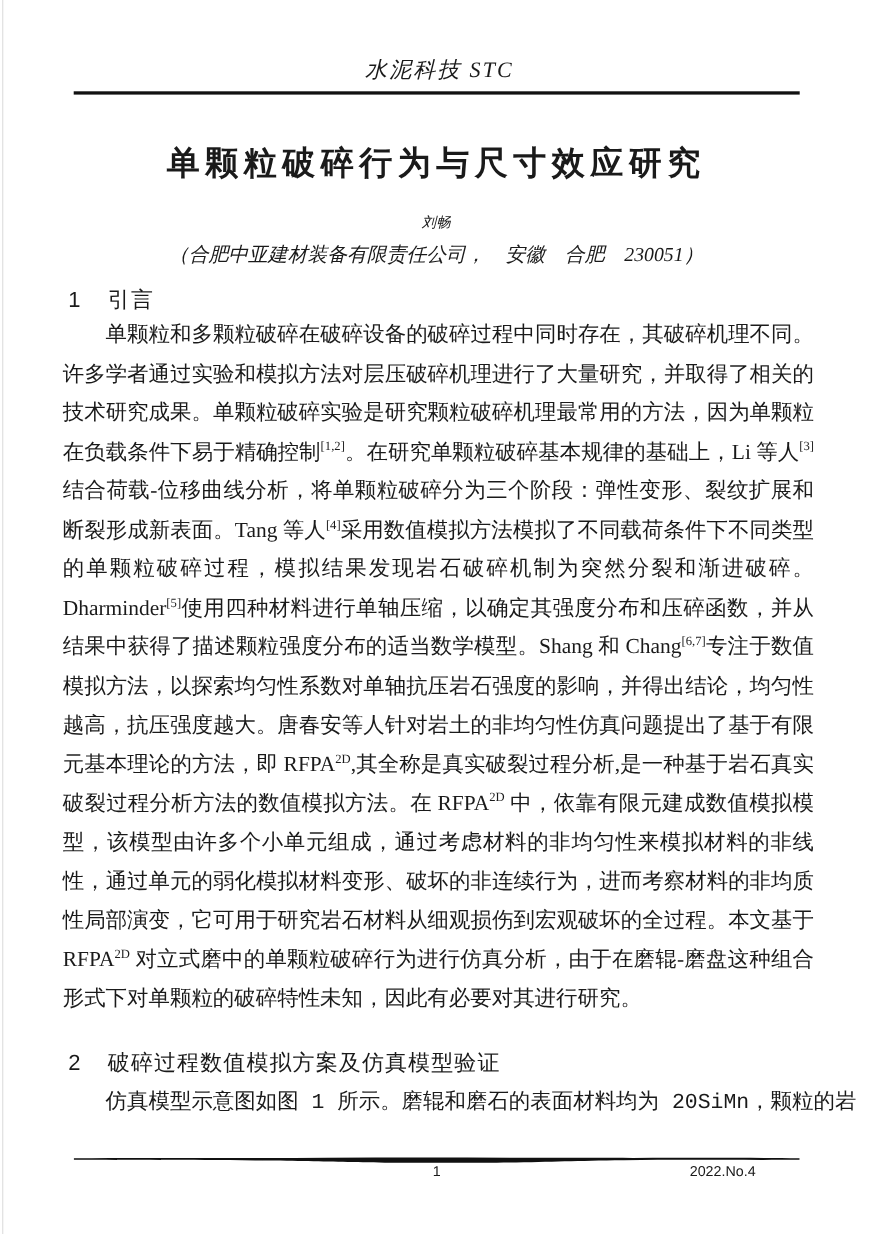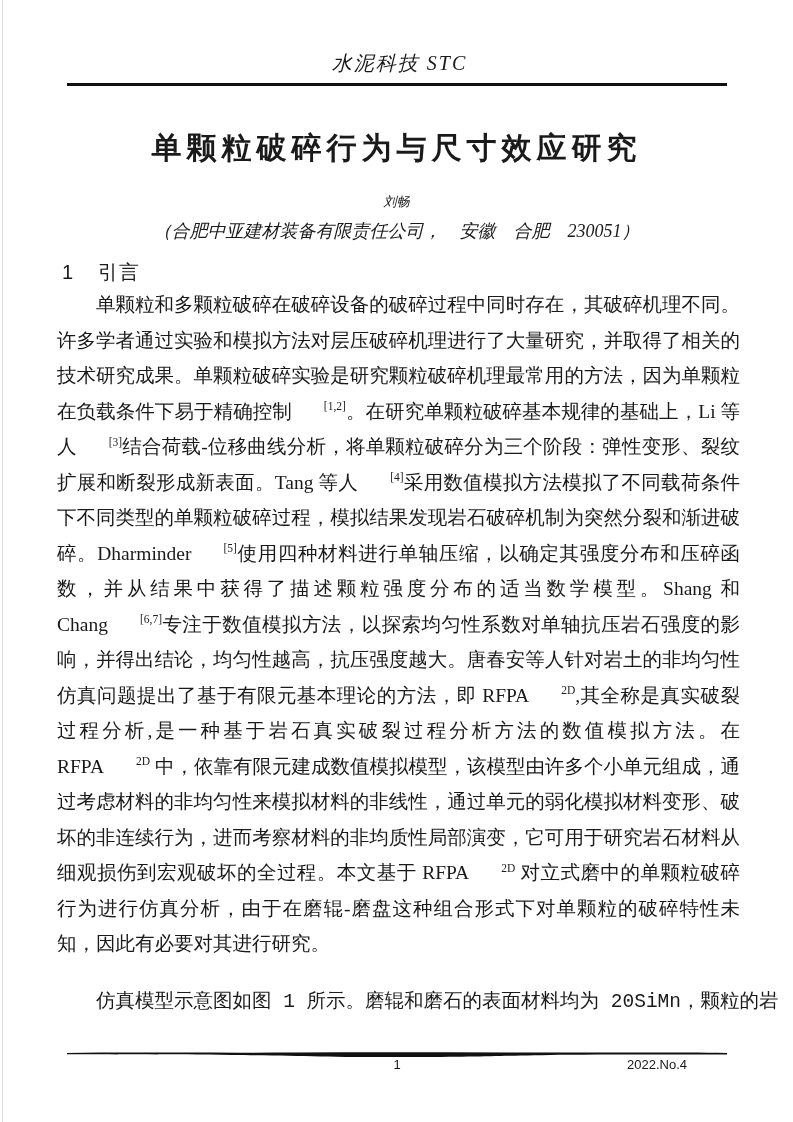--- a/index.html
+++ b/index.html
@@ -81,21 +81,20 @@
     text-align: justify;
     text-indent: 39px;
   }
   .para1 { top: 287px; }
   .para2 { top: 985px; width: 705px; white-space: nowrap; text-align: left; font-family: Liberation Mono, monospace; }
   .body sup {
     font-size: 11.5px;
     line-height: 0;
     vertical-align: super;
     letter-spacing: 0;
-    padding-left: 32px;
   }
   .footer-rule {
     position: absolute;
     top: 1050px; left: 67px;
     width: 660px; height: 8px;
     display: block;
   }
   .footer {
     position: absolute;
     top: 1057px; left: 67px;
@@ -128,20 +127,23 @@
   <div class="author">刘畅</div>
 
   <div class="affiliation">（合肥中亚建材装备有限责任公司，　安徽　合肥　230051）</div>
 
   <h2 class="sec sec1">
     <span class="secnum">1</span><span>引言</span>
   </h2>
 
   <p class="body para1">单颗粒和多颗粒破碎在破碎设备的破碎过程中同时存在，其破碎机理不同。许多学者通过实验和模拟方法对层压破碎机理进行了大量研究，并取得了相关的技术研究成果。单颗粒破碎实验是研究颗粒破碎机理最常用的方法，因为单颗粒在负载条件下易于精确控制<sup>[1,2]</sup>。在研究单颗粒破碎基本规律的基础上，Li 等人<sup>[3]</sup>结合荷载-位移曲线分析，将单颗粒破碎分为三个阶段：弹性变形、裂纹扩展和断裂形成新表面。Tang 等人<sup>[4]</sup>采用数值模拟方法模拟了不同载荷条件下不同类型的单颗粒破碎过程，模拟结果发现岩石破碎机制为突然分裂和渐进破碎。Dharminder<sup>[5]</sup>使用四种材料进行单轴压缩，以确定其强度分布和压碎函数，并从结果中获得了描述颗粒强度分布的适当数学模型。Shang 和 Chang<sup>[6,7]</sup>专注于数值模拟方法，以探索均匀性系数对单轴抗压岩石强度的影响，并得出结论，均匀性越高，抗压强度越大。唐春安等人针对岩土的非均匀性仿真问题提出了基于有限元基本理论的方法，即 RFPA<sup>2D</sup>,其全称是真实破裂过程分析,是一种基于岩石真实破裂过程分析方法的数值模拟方法。在 RFPA<sup>2D</sup> 中，依靠有限元建成数值模拟模型，该模型由许多个小单元组成，通过考虑材料的非均匀性来模拟材料的非线性，通过单元的弱化模拟材料变形、破坏的非连续行为，进而考察材料的非均质性局部演变，它可用于研究岩石材料从细观损伤到宏观破坏的全过程。本文基于 RFPA<sup>2D</sup> 对立式磨中的单颗粒破碎行为进行仿真分析，由于在磨辊-磨盘这种组合形式下对单颗粒的破碎特性未知，因此有必要对其进行研究。</p>
 
+  <h2 class="sec sec2">
+    <span class="secnum">2</span><span>破碎过程数值模拟方案及仿真模型验证</span>
+  </h2>
 
   <p class="body para2">仿真模型示意图如图 1 所示。磨辊和磨石的表面材料均为 20SiMn，颗粒的岩</p>
 
   <svg class="footer-rule" viewBox="0 0 660 8" preserveAspectRatio="none" aria-hidden="true">
     <path fill="#111111" d="M0,2.9
          C 70,2.2 150,3.1 230,2.6
          C 310,2.1 390,2.5 470,2.6
          C 550,2.7 610,2.4 660,2.9
          L 660,4.4
          C 600,4.7 560,4.0 500,4.7

